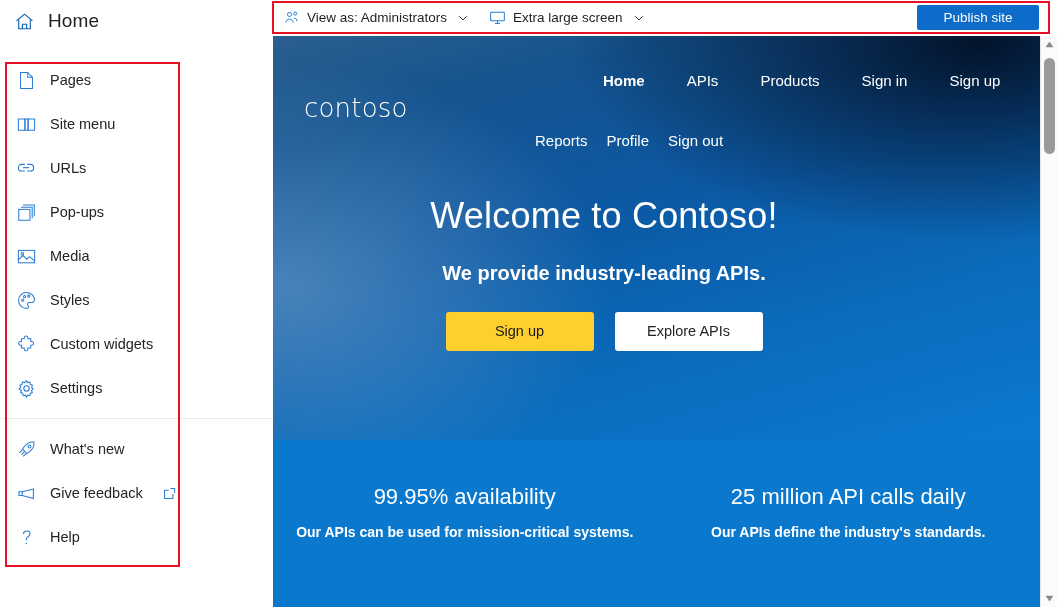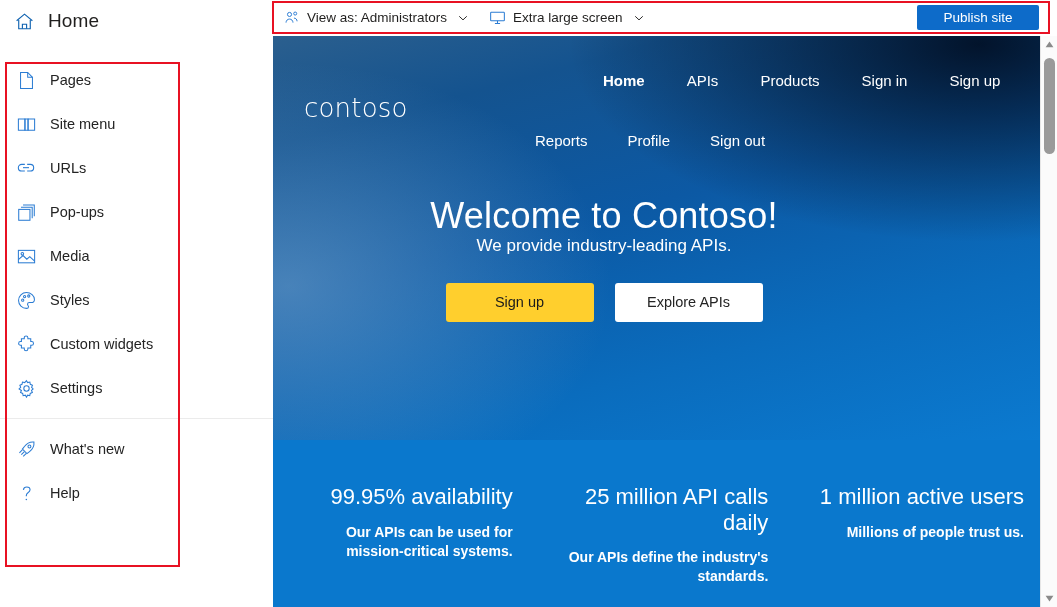--- a/index.html
+++ b/index.html
@@ -106,37 +106,37 @@
     position: absolute; left: 31px; top: 57px;
     font-size: 26px; color: #ffffff; letter-spacing: .2px;
     font-family: "DejaVu Sans", sans-serif; font-weight: 300;
   }
   #site-nav-row1 {
     position: absolute; left: 330px; top: 36px;
     display: flex; gap: 42px; align-items: center;
   }
   #site-nav-row2 {
     position: absolute; left: 262px; top: 96px;
-    display: flex; gap: 40px; align-items: center;
+    display: flex; gap: 19px; align-items: center;
   }
   .site-nav-link {
     font-size: 15px; color: #ffffff; white-space: nowrap; cursor: pointer;
   }
   .site-nav-link.active { font-weight: bold; }
 
   #hero-body {
     position: absolute; left: 0; top: 160px; width: 662px;
     text-align: center;
   }
   #hero-title {
     font-size: 36px; color: #ffffff; font-weight: normal;
     letter-spacing: .2px; line-height: 1.1;
   }
   #hero-subtitle {
-    font-size: 17px; color: #ffffff; font-weight: normal;
+    margin-top: 26px; font-size: 20px; color: #ffffff; font-weight: bold;
   }
   #hero-cta {
     margin-top: 27px;
     display: flex; justify-content: center; gap: 21px;
   }
   .cta-btn {
     height: 39px; min-width: 148px;
     display: flex; align-items: center; justify-content: center;
     font-family: "Liberation Sans", sans-serif;
     font-size: 14.5px; border-radius: 3px; cursor: pointer;
@@ -146,21 +146,21 @@
   #cta-explore { background: #ffffff; color: #242424; }
 
   #stats-band {
     position: absolute; left: 0; top: 404px;
     width: 767px; height: 167px;
     background: #0a78cd;
     display: flex;
     padding-top: 44px;
   }
   .stat-col {
-    flex: 1 1 0; text-align: right; padding: 0 16px;
+    flex: 1 1 0; text-align: center; padding: 0 16px;
   }
   .stat-value {
     font-size: 22px; color: #ffffff; line-height: 1.17; font-weight: normal;
   }
   .stat-desc {
     margin-top: 13px; font-size: 14px; color: #ffffff;
     font-weight: bold; line-height: 1.35;
   }
 
   
@@ -297,20 +297,35 @@
           <span class="ico">
             <svg width="19" height="19" viewBox="0 0 22 22" fill="none" stroke="#2b7cd3" stroke-width="1.2">
               <path d="M8.6 13.4 5 16.9M6.4 11.2 2.8 14.8M10.8 15.6l-3.6 3.5"></path>
               <path d="M19.6 2.4c-4.6-.5-8.2 1.4-11 5.1l-2.3 3 5.2 5.2 3-2.3c3.7-2.8 5.6-6.4 5.1-11z"></path>
               <circle cx="14.4" cy="7.6" r="1.7"></circle>
             </svg>
           </span>
           <span class="nav-label">What's new</span>
         </div>
 
+        <div class="nav-item">
+          <span class="ico">
+            <svg width="20" height="17" viewBox="0 0 23 19" fill="none" stroke="#2b7cd3" stroke-width="1.2">
+              <path d="M20 4.2 7.2 7.6H3.4v4.2h3.8L20 15.2z"></path>
+              <path d="M7.2 7.6v4.2"></path>
+            </svg>
+          </span>
+          <span class="nav-label">Give feedback</span>
+          <span class="ext-ico">
+            <svg width="13" height="13" viewBox="0 0 15 15" fill="none" stroke="#2b7cd3" stroke-width="1.2">
+              <path d="M11.4 8.2v5.1H1.8V3.7h5"></path>
+              <path d="M8.4 1.8h5v5"></path>
+            </svg>
+          </span>
+        </div>
 
         <div class="nav-item">
           <span class="ico">
             <svg width="19" height="19" viewBox="0 0 22 22" fill="none" stroke="#2b7cd3" stroke-width="1.3">
               <path d="M7.4 6.8c.3-2 1.9-3.3 3.9-3.3 2.2 0 3.8 1.4 3.8 3.3 0 1.7-1 2.5-2.4 3.4-1.3.9-1.9 1.6-1.9 3.1v.8"></path>
               <circle cx="10.8" cy="18" r=".9" fill="#2b7cd3" stroke="none"></circle>
             </svg>
           </span>
           <span class="nav-label">Help</span>
         </div>
@@ -389,24 +404,20 @@
 
     <div id="stats-band">
       <div class="stat-col">
         <div class="stat-value">99.95% availability</div>
         <div class="stat-desc">Our APIs can be used for mission-critical systems.</div>
       </div>
       <div class="stat-col">
         <div class="stat-value">25 million API calls daily</div>
         <div class="stat-desc">Our APIs define the industry's standards.</div>
       </div>
-      <div class="stat-col">
-        <div class="stat-value">1 million active users</div>
-        <div class="stat-desc">Millions of people trust us.</div>
-      </div>
     </div>
   </div>
 
   <div id="preview-scrollbar">
     <div class="sb-arrow" id="sb-arrow-up">
       <svg width="9" height="7" viewBox="0 0 9 7">
           <path d="M4.5 0.6 8.4 6.2H0.6z" fill="#8a8a8a"></path>
         </svg>
     </div>
     <div id="sb-thumb"></div>

